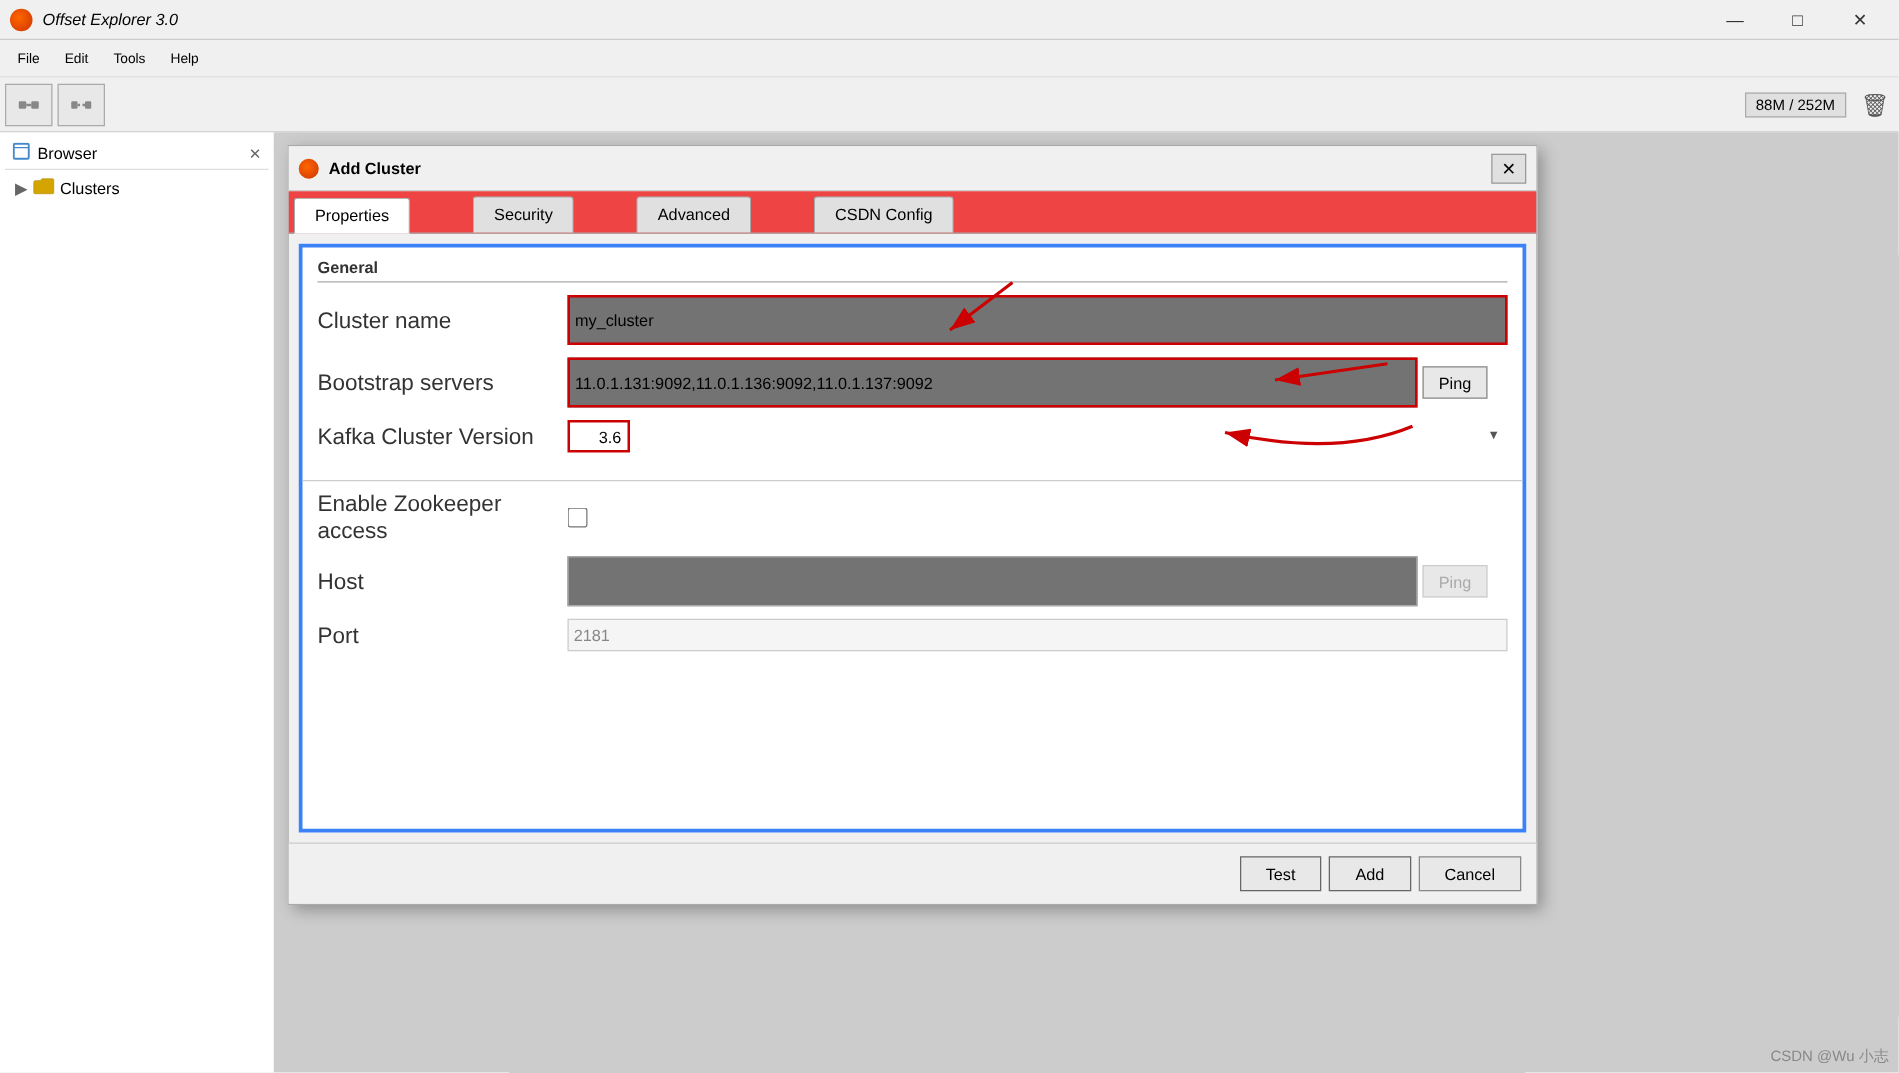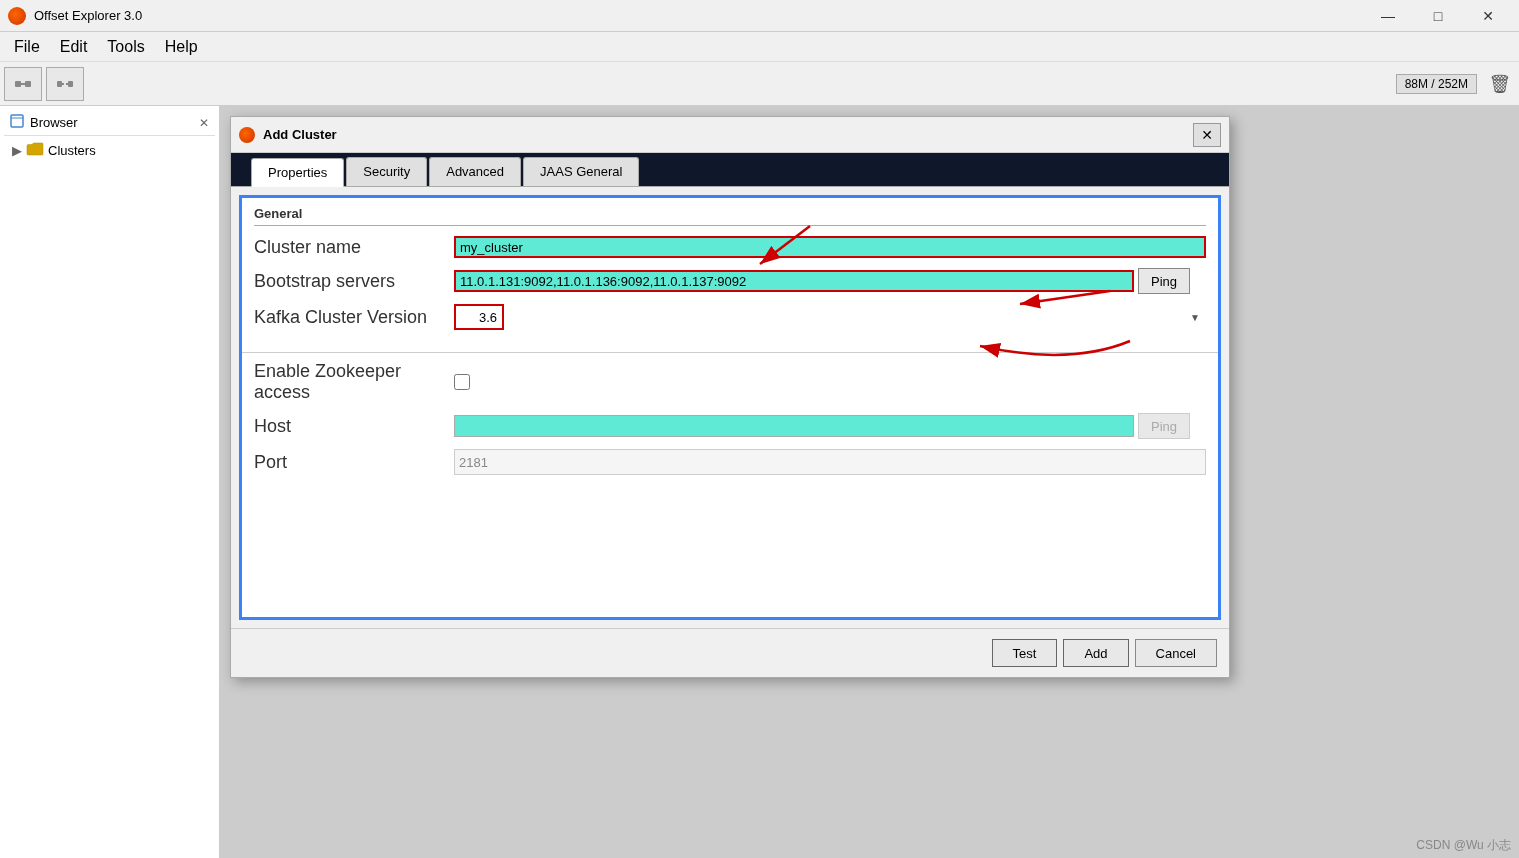--- a/index.html
+++ b/index.html
@@ -27,20 +27,21 @@
       height: 18px;
       background: radial-gradient(circle at 40% 40%, #ff6600, #cc3300);
       border-radius: 50%;
       margin-right: 8px;
       flex-shrink: 0;
     }
     .title-bar-text {
       flex: 1;
       font-size: 13px;
       color: #000;
+      font-style: italic;
     }
     .title-bar-controls {
       display: flex;
       gap: 4px;
     }
     .title-bar-btn {
       width: 46px;
       height: 28px;
       background: transparent;
       border: none;
@@ -57,21 +58,21 @@
       background: #f0f0f0;
       height: 30px;
       display: flex;
       align-items: center;
       padding: 0 4px;
       border-bottom: 1px solid #ddd;
     }
     .menu-item {
       padding: 4px 10px;
       cursor: pointer;
-      font-size: 16px;
+      font-size: 11px;
       color: #000;
       text-decoration-color: transparent;
     }
 
     
     .toolbar {
       background: #f0f0f0;
       height: 44px;
       display: flex;
       align-items: center;
@@ -206,23 +207,24 @@
       cursor: pointer;
       display: flex;
       align-items: center;
       justify-content: center;
       font-size: 14px;
     }
 
     
     .tabs {
       display: flex;
-      background: #0f172a;
-      padding: 4px 20px 0;
+      background: #ef4444;
+      padding: 4px 4px 0;
       border-bottom: 1px solid #aaa;
+      gap: 48px;
     }
     .tab {
       padding: 6px 16px;
       border: 1px solid #aaa;
       border-bottom: none;
       background: #e0e0e0;
       cursor: pointer;
       font-size: 13px;
       margin-right: 2px;
       border-radius: 3px 3px 0 0;
@@ -269,25 +271,25 @@
       flex-shrink: 0;
     }
     .form-control-area {
       flex: 1;
       display: flex;
       align-items: center;
       gap: 4px;
     }
     .form-input {
       flex: 1;
-      height: 22px;
+      height: 40px;
       border: 1px solid #aaa;
       padding: 0 4px;
       font-size: 13px;
-      background: #5eead4;
+      background: #737373;
     }
     .form-input.highlighted {
       border: 2px solid #cc0000;
     }
     .form-input-disabled {
       flex: 1;
       height: 26px;
       border: 1px solid #ccc;
       padding: 0 4px;
       font-size: 13px;
@@ -479,21 +481,21 @@
           <div class="tab active">
             <span>Properties</span>
           </div>
           <div class="tab">
             <span>Security</span>
           </div>
           <div class="tab">
             <span>Advanced</span>
           </div>
           <div class="tab">
-            <span>JAAS General</span>
+            <span>CSDN Config</span>
           </div>
         </div>
 
         <div class="dialog-body">
 
           <div class="section">
             <div class="section-title">General</div>
 
             <div class="form-row">
               <span class="form-label">Cluster name</span>

